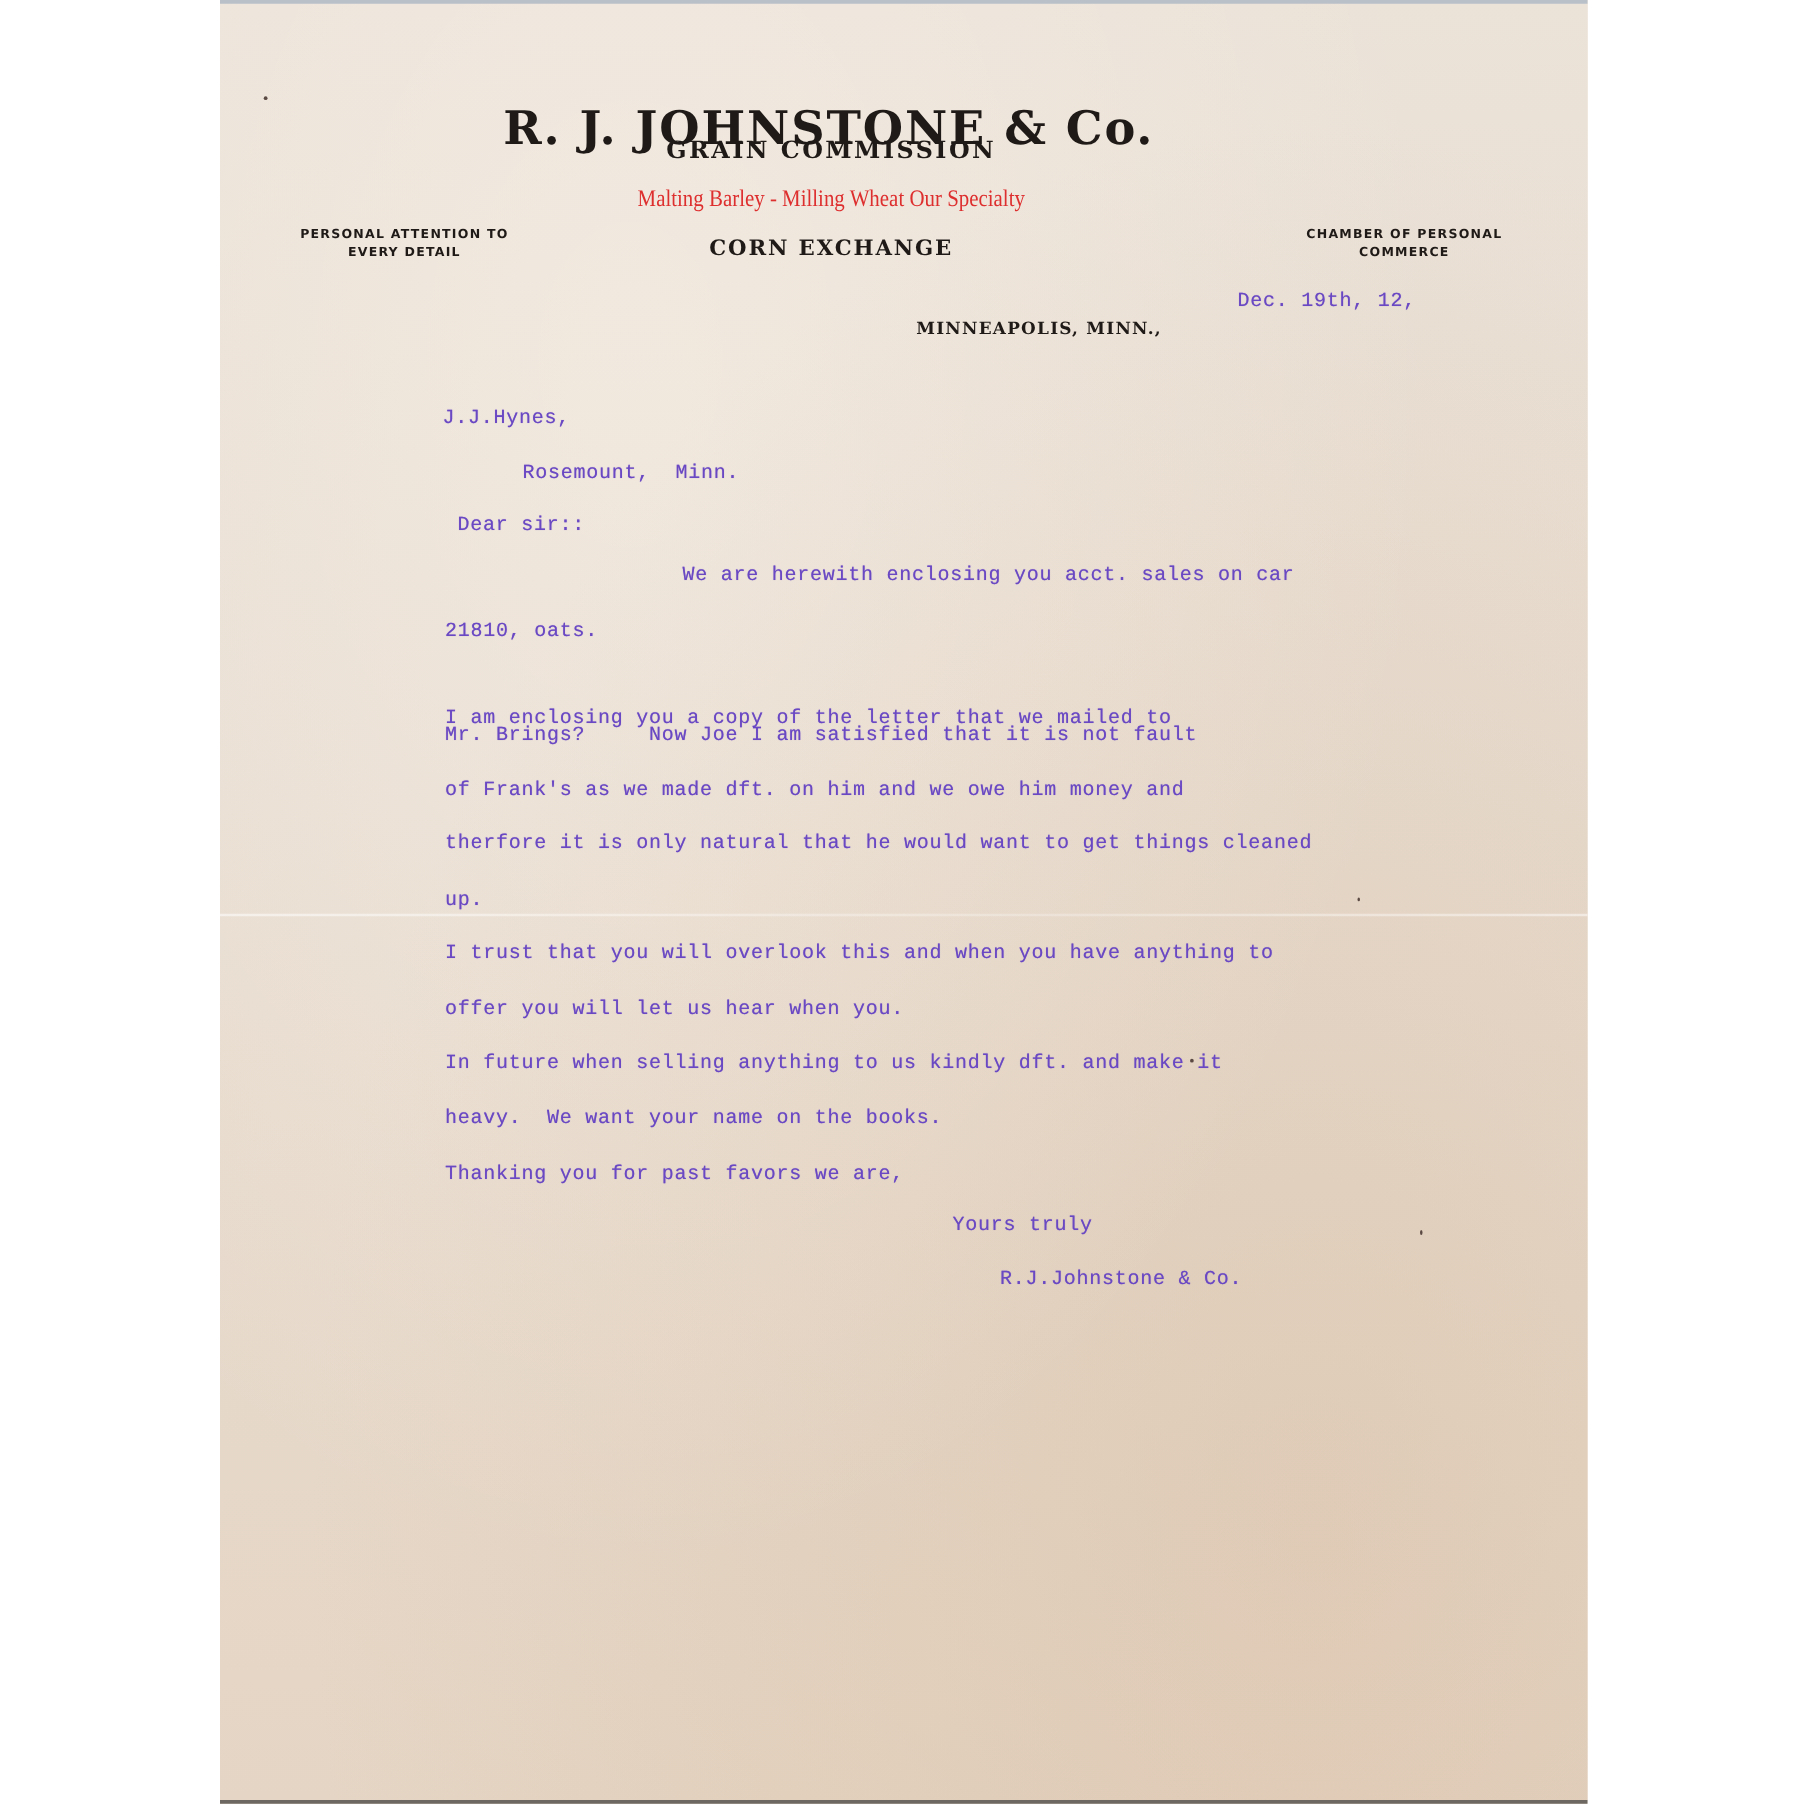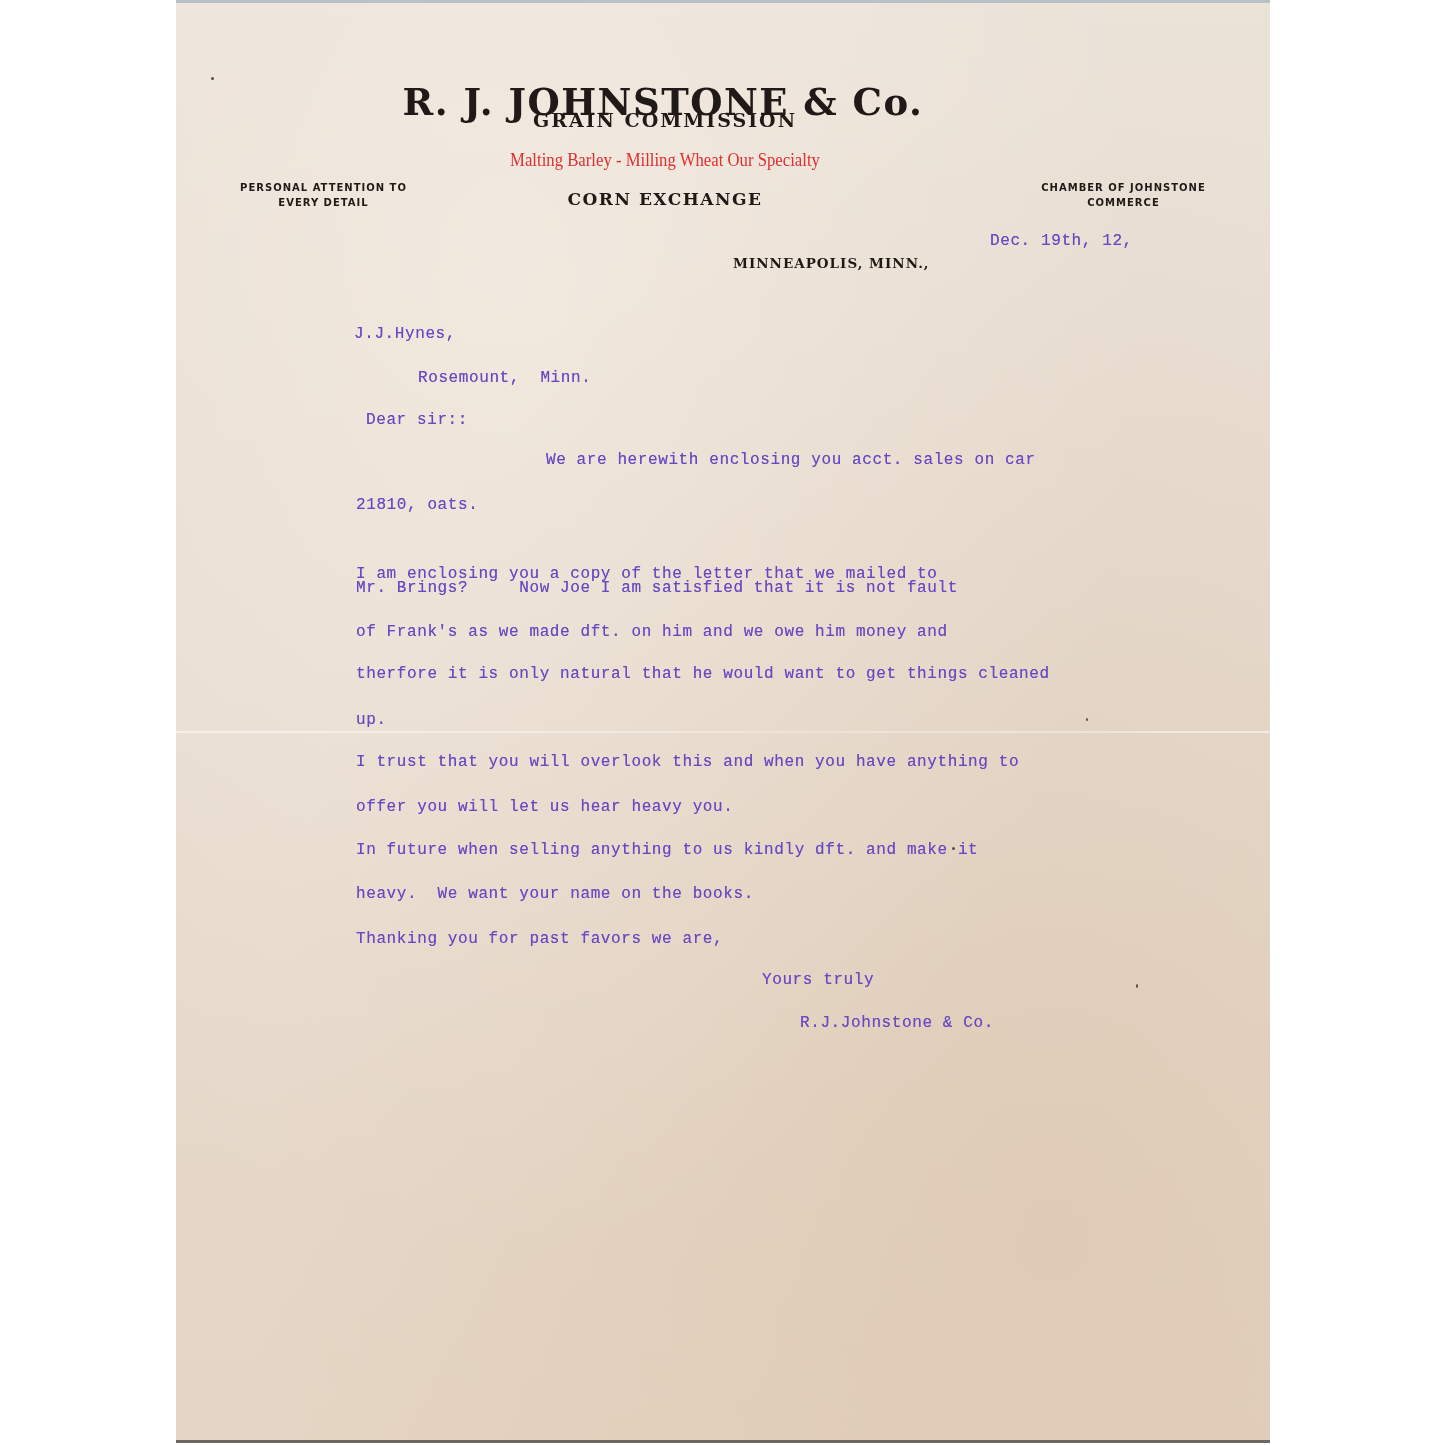--- a/index.html
+++ b/index.html
@@ -69,38 +69,38 @@
   <div class="lh lh-name">R. J. JOHNSTONE &amp; Co.</div>
   <div class="lh lh-sub">GRAIN COMMISSION</div>
   <div class="lh lh-spec">Malting Barley - Milling Wheat Our Specialty</div>
   <div class="lh lh-corn">CORN EXCHANGE</div>
 
   <div class="lh lh-side lh-left">
     <div>PERSONAL ATTENTION TO</div>
     <div>EVERY DETAIL</div>
   </div>
   <div class="lh lh-side lh-right">
-    <div>CHAMBER OF JOHNSTONE</div>
+    <div>CHAMBER OF PERSONAL</div>
     <div>COMMERCE</div>
   </div>
   <div class="lh lh-city">MINNEAPOLIS, MINN.,</div>
 
   <div class="tw" style="left:814px;top:232px;">Dec. 19th, 12,</div>
   <div class="tw" style="left:178px;top:325px;">J.J.Hynes,</div>
   <div class="tw" style="left:242px;top:369px;">Rosemount,  Minn.</div>
   <div class="tw" style="left:190px;top:411px;">Dear sir::</div>
 
   <div class="tw" style="left:370px;top:451px;">We are herewith enclosing you acct. sales on car</div>
   <div class="tw" style="left:180px;top:496px;">21810, oats.</div>
   <div class="tw" style="left:180px;top:537px;margin-top:28px;">I am enclosing you a copy of the letter that we mailed to</div>
   <div class="tw" style="left:180px;top:579px;">Mr. Brings?     Now Joe I am satisfied that it is not fault</div>
   <div class="tw" style="left:180px;top:623px;">of Frank's as we made dft. on him and we owe him money and</div>
   <div class="tw" style="left:180px;top:665px;">therfore it is only natural that he would want to get things cleaned</div>
   <div class="tw" style="left:180px;top:711px;">up.</div>
   <div class="tw" style="left:180px;top:753px;">I trust that you will overlook this and when you have anything to</div>
-  <div class="tw" style="left:180px;top:798px;">offer you will let us hear heavy you.</div>
+  <div class="tw" style="left:180px;top:798px;">offer you will let us hear when you.</div>
   <div class="tw" style="left:180px;top:841px;">In future when selling anything to us kindly dft. and make it</div>
   <div class="tw" style="left:180px;top:885px;">heavy.  We want your name on the books.</div>
   <div class="tw" style="left:180px;top:930px;">Thanking you for past favors we are,</div>
 
   <div class="tw" style="left:586px;top:971px;">Yours truly</div>
   <div class="tw" style="left:624px;top:1014px;">R.J.Johnstone &amp; Co.</div>
 </div>
 
 </body></html>

